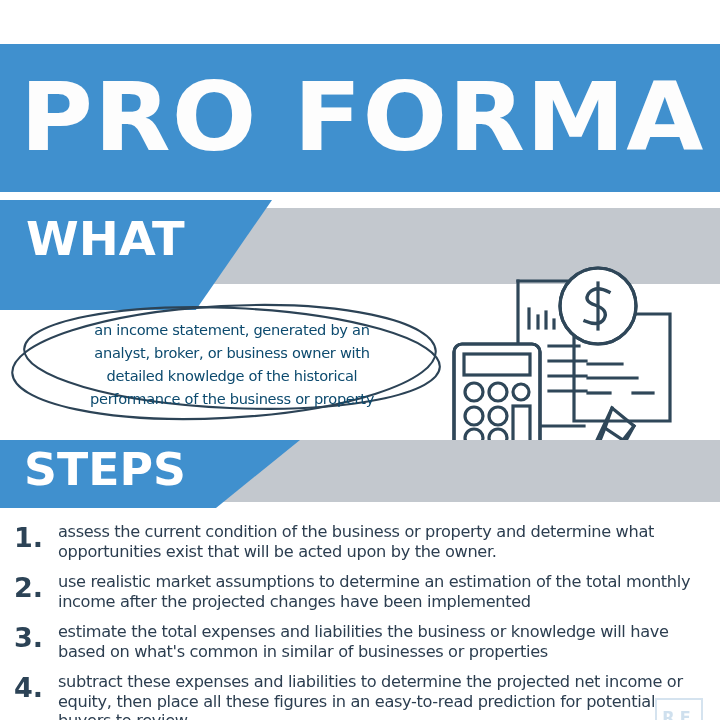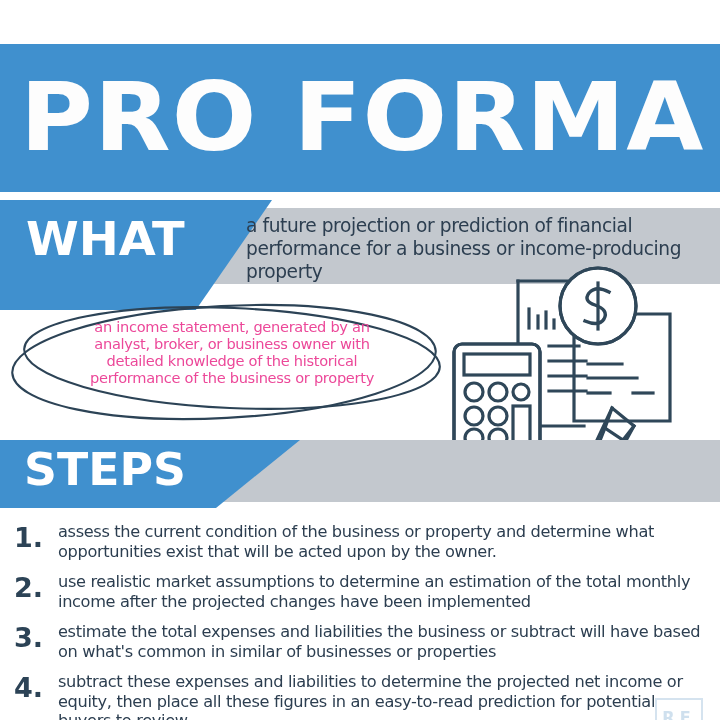--- a/index.html
+++ b/index.html
@@ -94,24 +94,24 @@
     top: 252px;
     width: 470px;
     height: 135px;
   }
   .oval-text {
     position: absolute;
     left: 72px;
     top: 22px;
     width: 320px;
     text-align: center;
-    color: #ec4899;
+    color: #0c4a6e;
     font-family: "DejaVu Sans", sans-serif;
     font-size: 14.6px;
-    line-height: 17px;
+    line-height: 23px;
     letter-spacing: -0.3px;
   }
 
   
   .illustration {
     position: absolute;
     left: 434px;
     top: 222px;
     width: 290px;
     height: 240px;
@@ -219,21 +219,20 @@
 <body>
 
 <div id="infographic">
 
   <div class="header-band"></div>
   <div class="header-title">PRO FORMA</div>
 
   <div class="what-gray"></div>
   <div class="what-banner"></div>
   <div class="what-label">WHAT</div>
-  <div class="what-desc">a future projection or prediction of financial performance for a business or income-producing property</div>
 
   <div class="oval-wrap">
     <svg width="470" height="135" viewBox="0 0 470 135">
       <ellipse cx="224" cy="66" rx="212" ry="56" fill="none" stroke="#2c4356" stroke-width="2.1" transform="rotate(-3 224 66)"></ellipse>
       <ellipse cx="232" cy="62" rx="208" ry="50" fill="none" stroke="#2c4356" stroke-width="2.1" transform="rotate(2.5 232 62)"></ellipse>
     </svg>
     <div class="oval-text">an income statement, generated by an analyst, broker, or business owner with detailed knowledge of the historical performance of the business or property</div>
   </div>
 
   <div class="illustration">
@@ -300,21 +299,21 @@
     <div class="step-row">
       <div class="step-num">1.</div>
       <div class="step-text">assess the current condition of the business or property and determine what opportunities exist that will be acted upon by the owner.</div>
     </div>
     <div class="step-row">
       <div class="step-num">2.</div>
       <div class="step-text">use realistic market assumptions to determine an estimation of the total monthly income after the projected changes have been implemented</div>
     </div>
     <div class="step-row">
       <div class="step-num">3.</div>
-      <div class="step-text">estimate the total expenses and liabilities the business or subtract will have based on what's common in similar of businesses or properties</div>
+      <div class="step-text">estimate the total expenses and liabilities the business or knowledge will have based on what's common in similar of businesses or properties</div>
     </div>
     <div class="step-row">
       <div class="step-num">4.</div>
       <div class="step-text">subtract these expenses and liabilities to determine the projected net income or equity, then place all these figures in an easy-to-read prediction for potential buyers to review</div>
     </div>
   </div>
 
   <div class="logo">
     <div class="logo-main">R.E.</div>
     <div class="logo-sub">TIPSTER</div>

